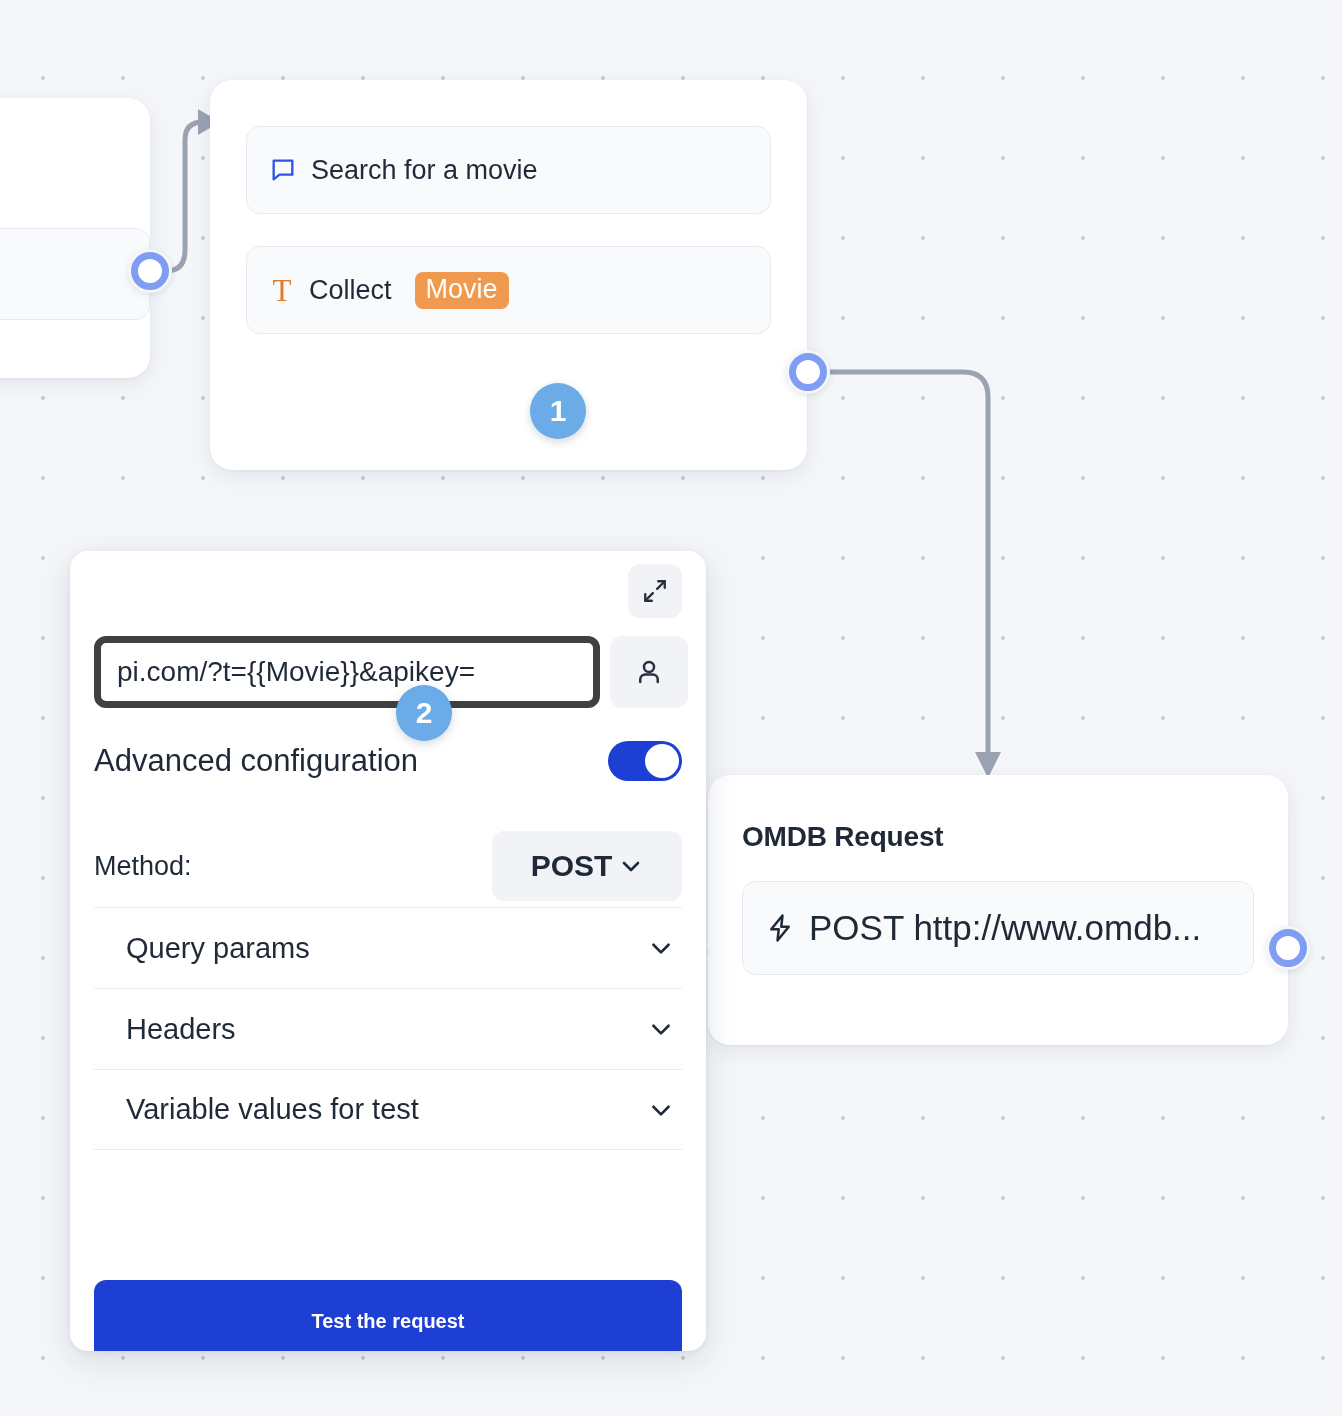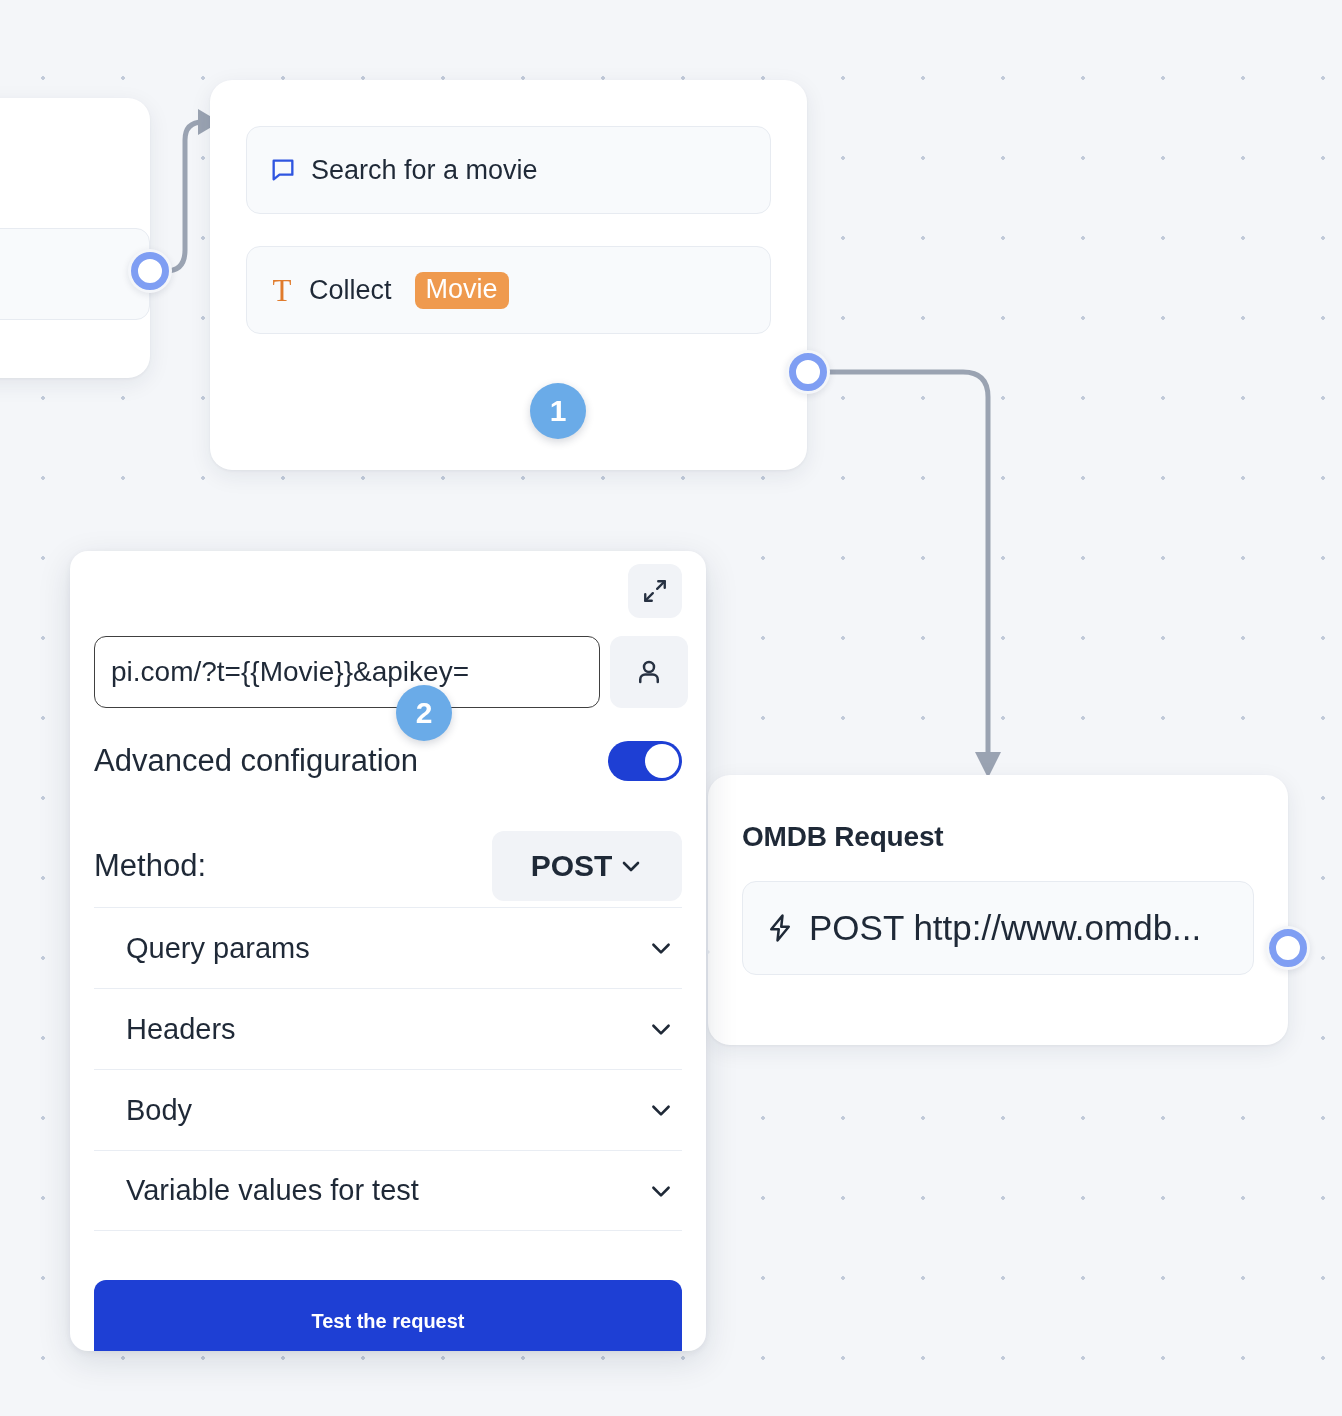--- a/index.html
+++ b/index.html
@@ -187,21 +187,21 @@
   .url-row {
     position: absolute;
     left: 24px;
     top: 85px;
     display: flex;
     gap: 10px;
   }
   .url-input {
     width: 506px;
     height: 72px;
-    border: 1px solid #404040;
+    border: 7px solid #404040;
     border-radius: 12px;
     background: #ffffff;
     font-family: "Liberation Sans", sans-serif;
     font-size: 28px;
     color: #1f2937;
     padding: 0 16px;
     outline: none;
   }
   #auth-btn {
     position: relative;
@@ -243,21 +243,21 @@
 
   .method-row {
     position: absolute;
     left: 24px;
     top: 280px;
     width: 588px;
     display: flex;
     align-items: center;
     justify-content: space-between;
   }
-  .method-label { font-size: 31px; color: #1f2937; }
+  .method-label { font-size: 27px; color: #1f2937; }
   .method-select {
     background: #f1f3f7;
     border: none;
     border-radius: 12px;
     height: 70px;
     min-width: 190px;
     display: flex;
     align-items: center;
     justify-content: center;
     gap: 7px;
@@ -427,28 +427,20 @@
     </div>
     <div class="acc-row">
       <span>Headers</span>
       <span class="chev">
         <svg width="26" height="26" viewBox="0 0 24 24" fill="none" stroke="#1f2937" stroke-width="2.4" stroke-linecap="round" stroke-linejoin="round">
             <path d="M5 9 L12 16 L19 9"></path>
           </svg>
       </span>
     </div>
     <div class="acc-row">
-      <span>Body</span>
-      <span class="chev">
-        <svg width="26" height="26" viewBox="0 0 24 24" fill="none" stroke="#1f2937" stroke-width="2.4" stroke-linecap="round" stroke-linejoin="round">
-            <path d="M5 9 L12 16 L19 9"></path>
-          </svg>
-      </span>
-    </div>
-    <div class="acc-row">
       <span>Variable values for test</span>
       <span class="chev">
         <svg width="26" height="26" viewBox="0 0 24 24" fill="none" stroke="#1f2937" stroke-width="2.4" stroke-linecap="round" stroke-linejoin="round">
             <path d="M5 9 L12 16 L19 9"></path>
           </svg>
       </span>
     </div>
   </div>
 
   <button id="test-btn">Test the request</button>

